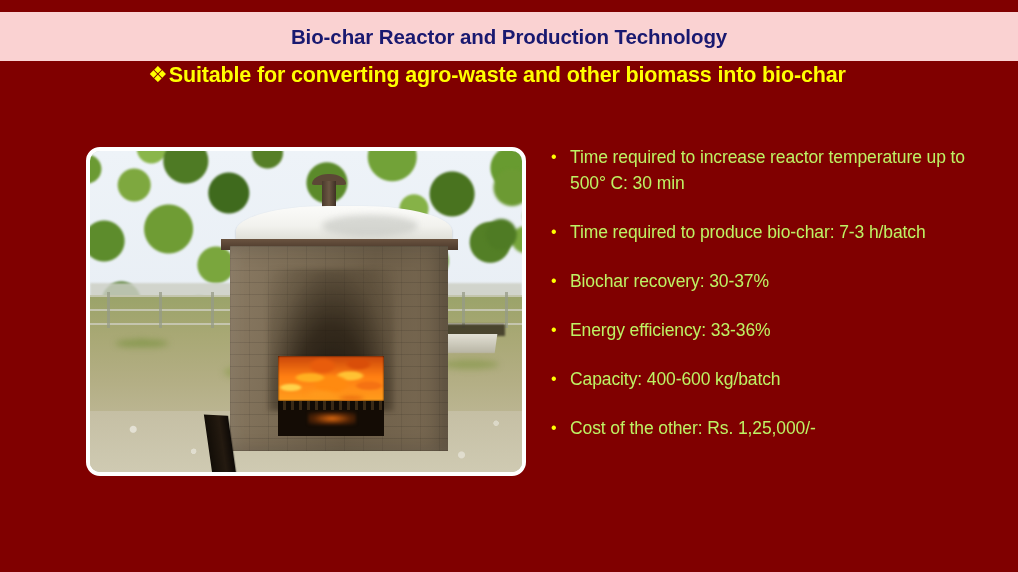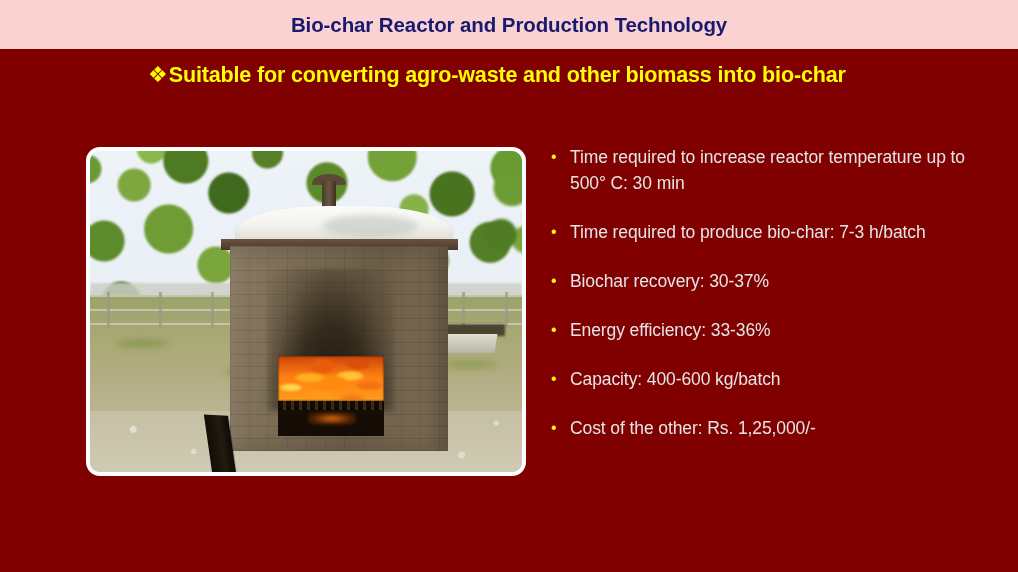--- a/index.html
+++ b/index.html
@@ -18,21 +18,21 @@
     width: 1018px;
     height: 572px;
     background: #800000;
     overflow: hidden;
   }
 
   
   .header-band {
     position: absolute;
     left: 0;
-    top: 0;
+    top: 12px;
     width: 1018px;
     height: 49px;
     background: #fad2d2;
     display: flex;
     align-items: center;
     justify-content: center;
   }
   .header-title {
     color: #191970;
     font-size: 20.5px;
@@ -317,21 +317,21 @@
     width: 22px;
     font-size: 16px;
     line-height: 26px;
     color: #ffff00;
     text-align: left;
     padding-left: 3px;
     box-sizing: border-box;
   }
   .bullet-text {
     flex: 1 1 auto;
-    color: #e5e5e5;
+    color: #bef264;
     font-size: 17.5px;
     line-height: 26px;
     letter-spacing: -0.1px;
   }
   .bullet-text.justify {
     text-align: justify;
     text-align-last: left;
   }
 </style>
 </head>

